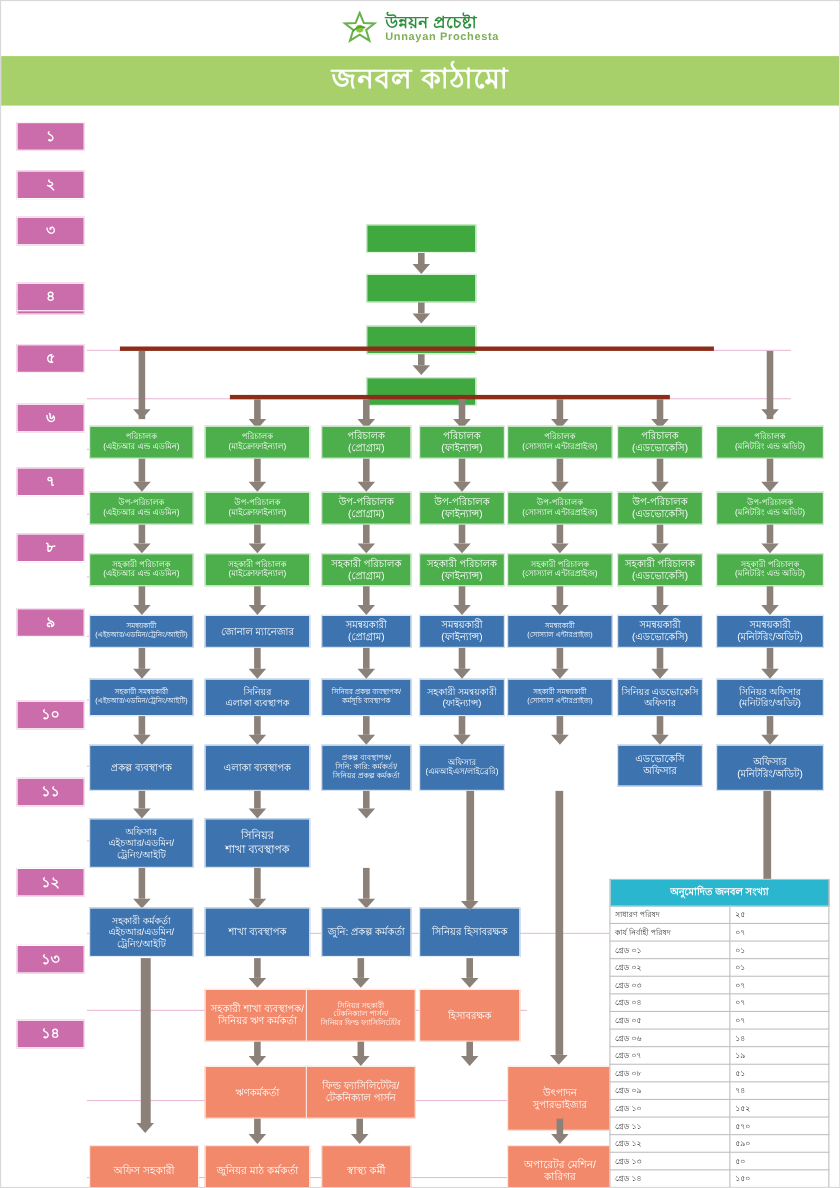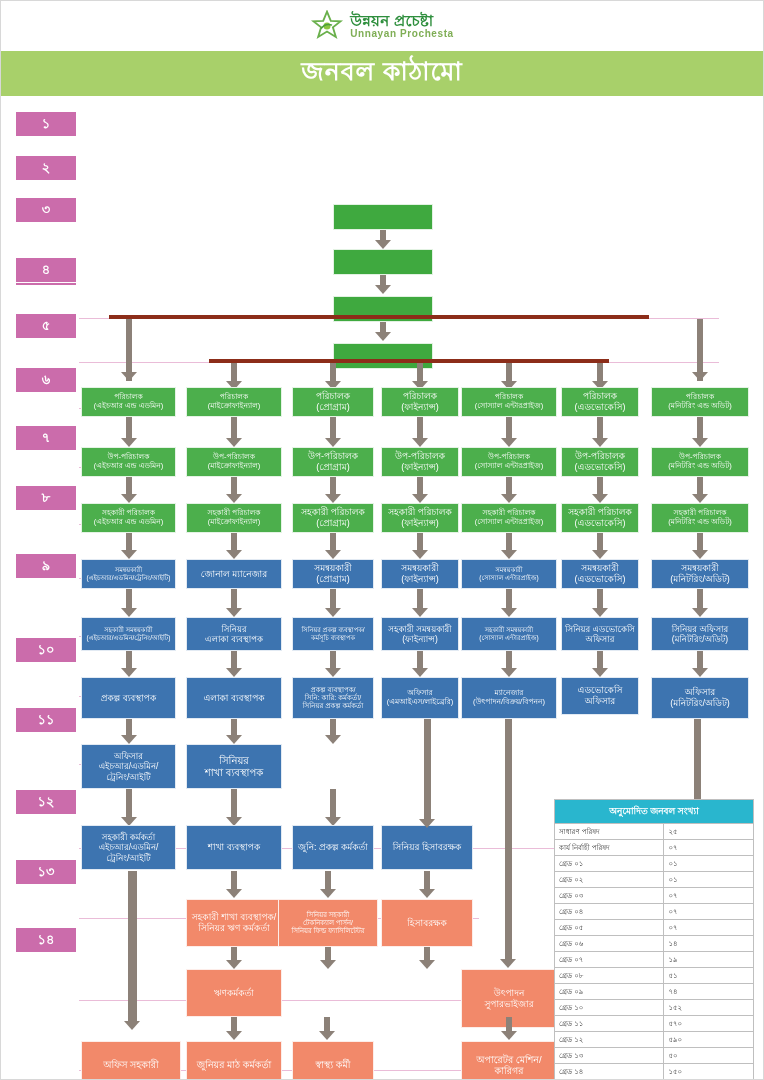--- a/index.html
+++ b/index.html
@@ -360,24 +360,20 @@
     </div>
     <div class="box blue" style="left: 291px; top: 581px; width: 82px; height: 42px; font-size: 7px;">
       <span class="l1">প্রকল্প ব্যবস্থাপক/</span>
       <span class="l2">সিনি: কারি: কর্মকর্তা/</span>
       <span class="l3">সিনিয়র প্রকল্প কর্মকর্তা</span>
     </div>
     <div class="box blue" style="left: 380px; top: 581px; width: 78px; height: 42px; font-size: 7.5px;">
       <span class="l1">অফিসার</span>
       <span class="l2">(এমআইএস/লাইব্রেরি)</span>
     </div>
-    <div class="box blue" style="left: 460px; top: 581px; width: 96px; height: 42px; font-size: 7.5px;">
-      <span class="l1">ম্যানেজার</span>
-      <span class="l2">(উৎপাদন/বিক্রয়/বিপনন)</span>
-    </div>
     <div class="box blue" style="left: 560px; top: 581px; width: 78px; height: 38px; font-size: 9px;">
       <span class="l1">এডভোকেসি</span>
       <span class="l2">অফিসার</span>
     </div>
     <div class="box blue" style="left: 650px; top: 581px; width: 98px; height: 42px; font-size: 9px;">
       <span class="l1">অফিসার</span>
       <span class="l2">(মনিটরিং/অডিট)</span>
     </div>
     <div class="vline" style="left: 124.5px; top: 555px; width: 6px; height: 17px;"></div>
     <div class="arrow" style="left: 119.5px; top: 572px;"></div>
@@ -450,20 +446,24 @@
     </div>
     <div class="vline" style="left: 230px; top: 775px; width: 6px; height: 18px;"></div>
     <div class="arrow" style="left: 225px; top: 793px;"></div>
     <div class="vline" style="left: 324px; top: 775px; width: 6px; height: 18px;"></div>
     <div class="arrow" style="left: 319px; top: 793px;"></div>
     <div class="vline" style="left: 423px; top: 775px; width: 6px; height: 18px;"></div>
     <div class="arrow" style="left: 418px; top: 793px;"></div>
     <div class="box orange" style="left: 185px; top: 873px; width: 96px; height: 48px; font-size: 9px;">
       <span class="l1">ঋণকর্মকর্তা</span>
     </div>
+    <div class="box orange" style="left: 277px; top: 873px; width: 100px; height: 48px; font-size: 9px;">
+      <span class="l1">ফিল্ড ফ্যাসিলিটেটর/</span>
+      <span class="l2">টেকনিক্যাল পার্সন</span>
+    </div>
     <div class="box orange" style="left: 460px; top: 873px; width: 96px; height: 59px; font-size: 9px;">
       <span class="l1">উৎপাদন</span>
       <span class="l2">সুপারভাইজার</span>
     </div>
     <div class="vline" style="left: 230px; top: 851px; width: 6px; height: 13px;"></div>
     <div class="arrow" style="left: 225px; top: 864px;"></div>
     <div class="vline" style="left: 324px; top: 851px; width: 6px; height: 13px;"></div>
     <div class="arrow" style="left: 319px; top: 864px;"></div>
     <div class="vline" style="left: 423px; top: 851px; width: 6px; height: 13px;"></div>
     <div class="arrow" style="left: 418px; top: 864px;"></div>

